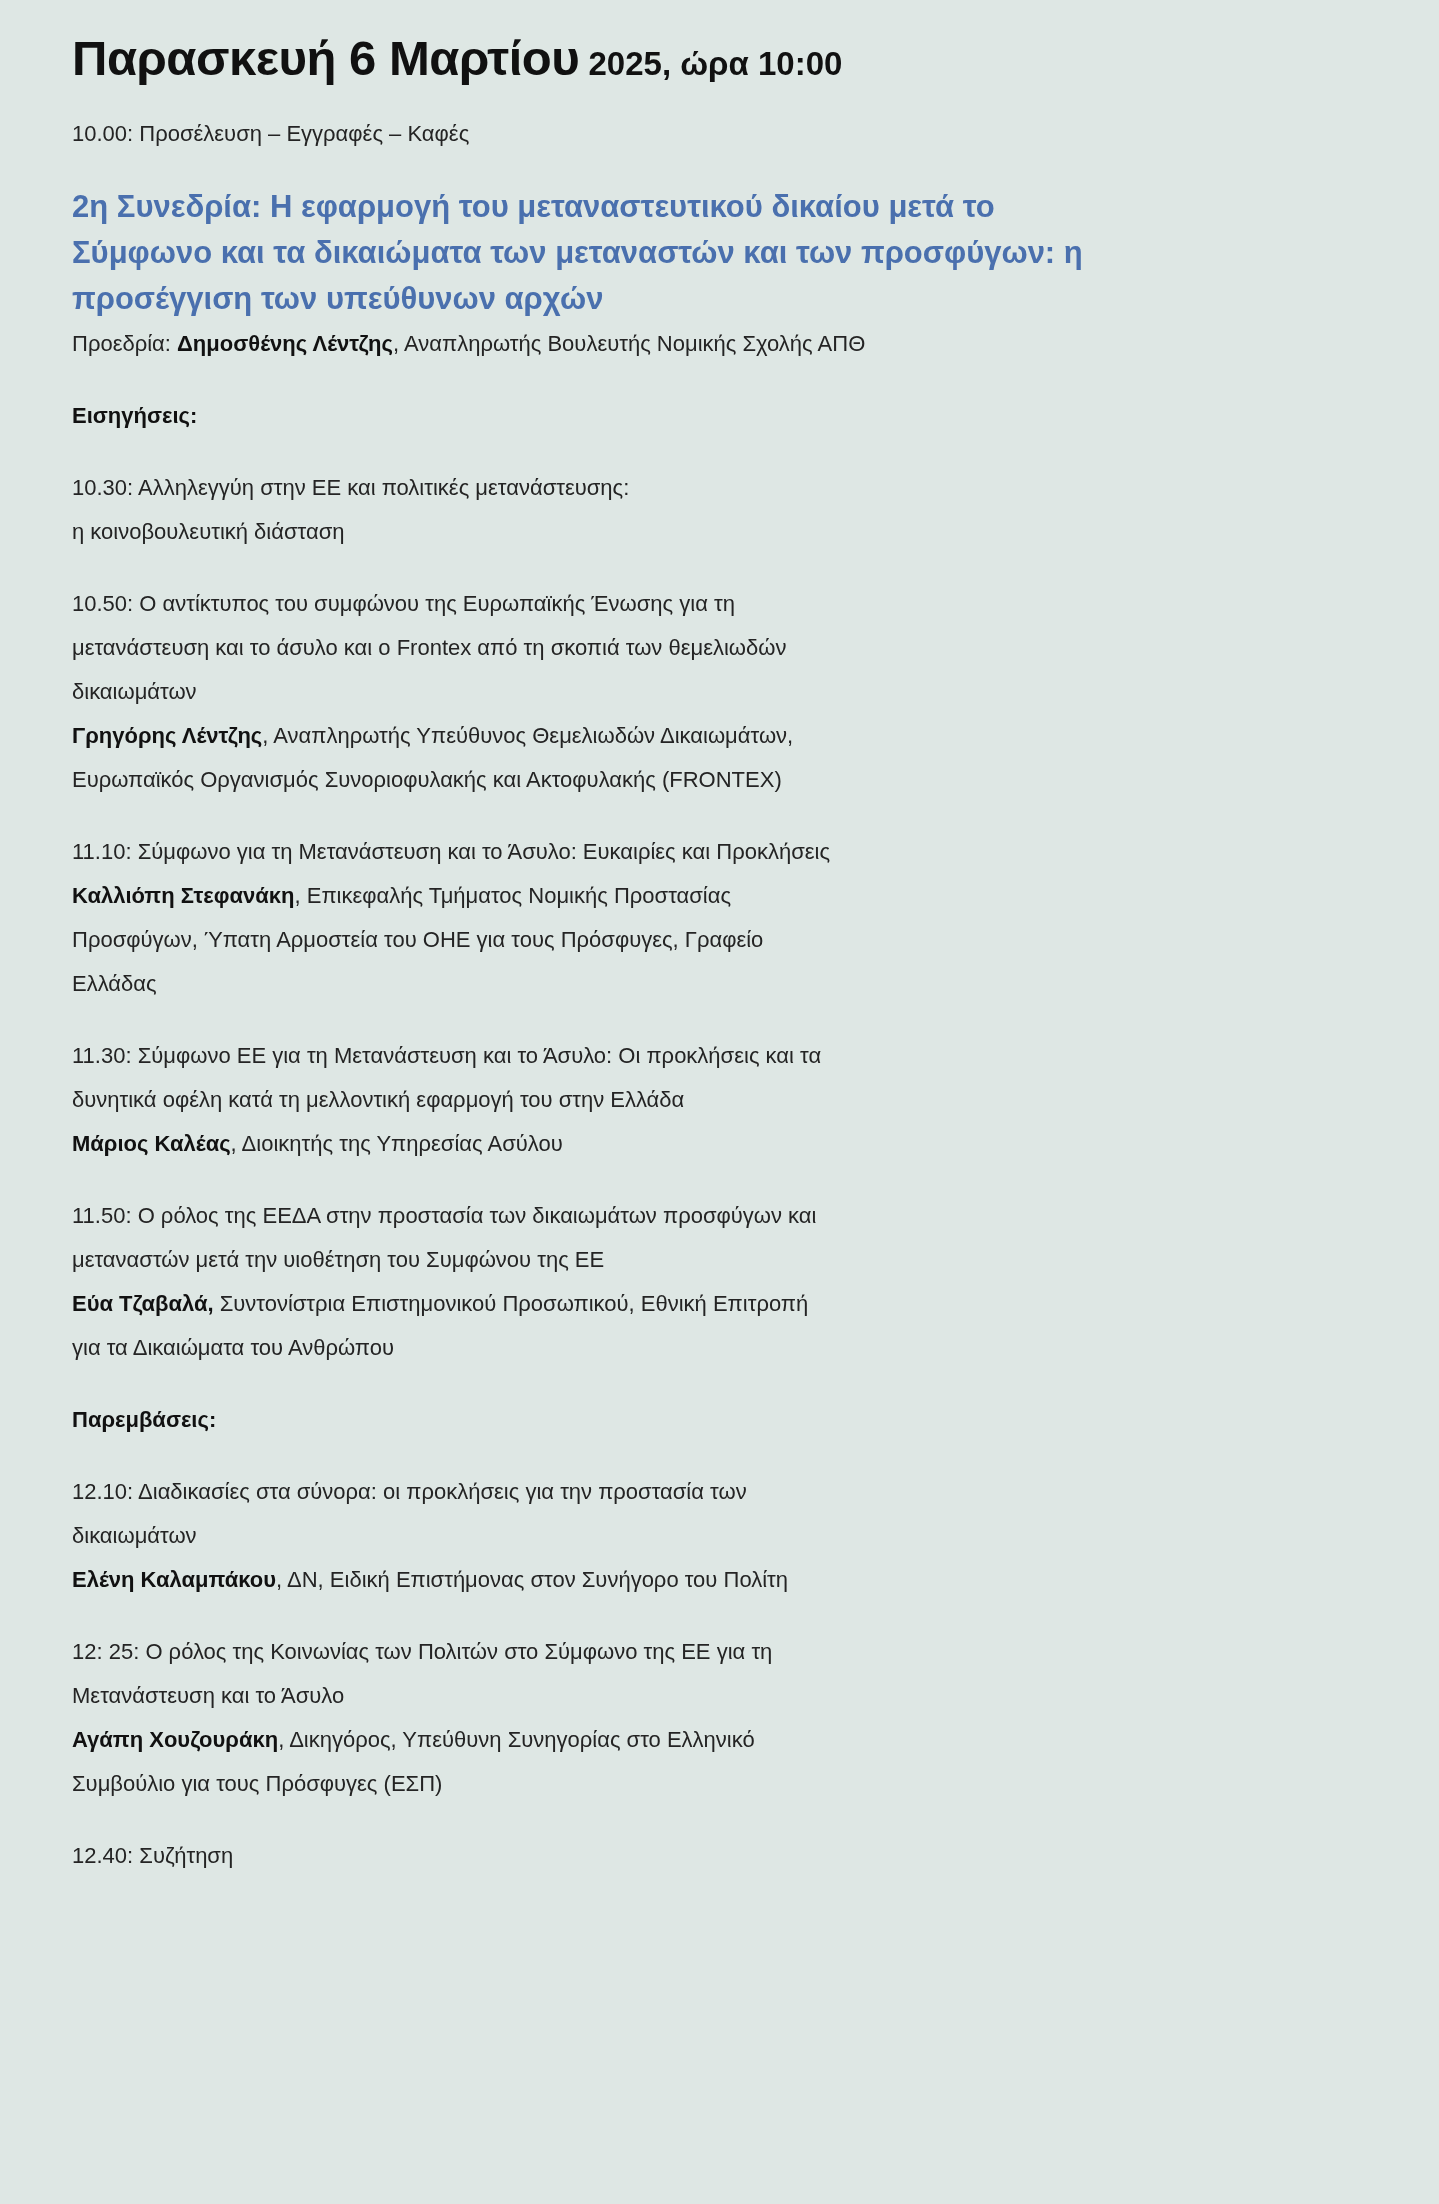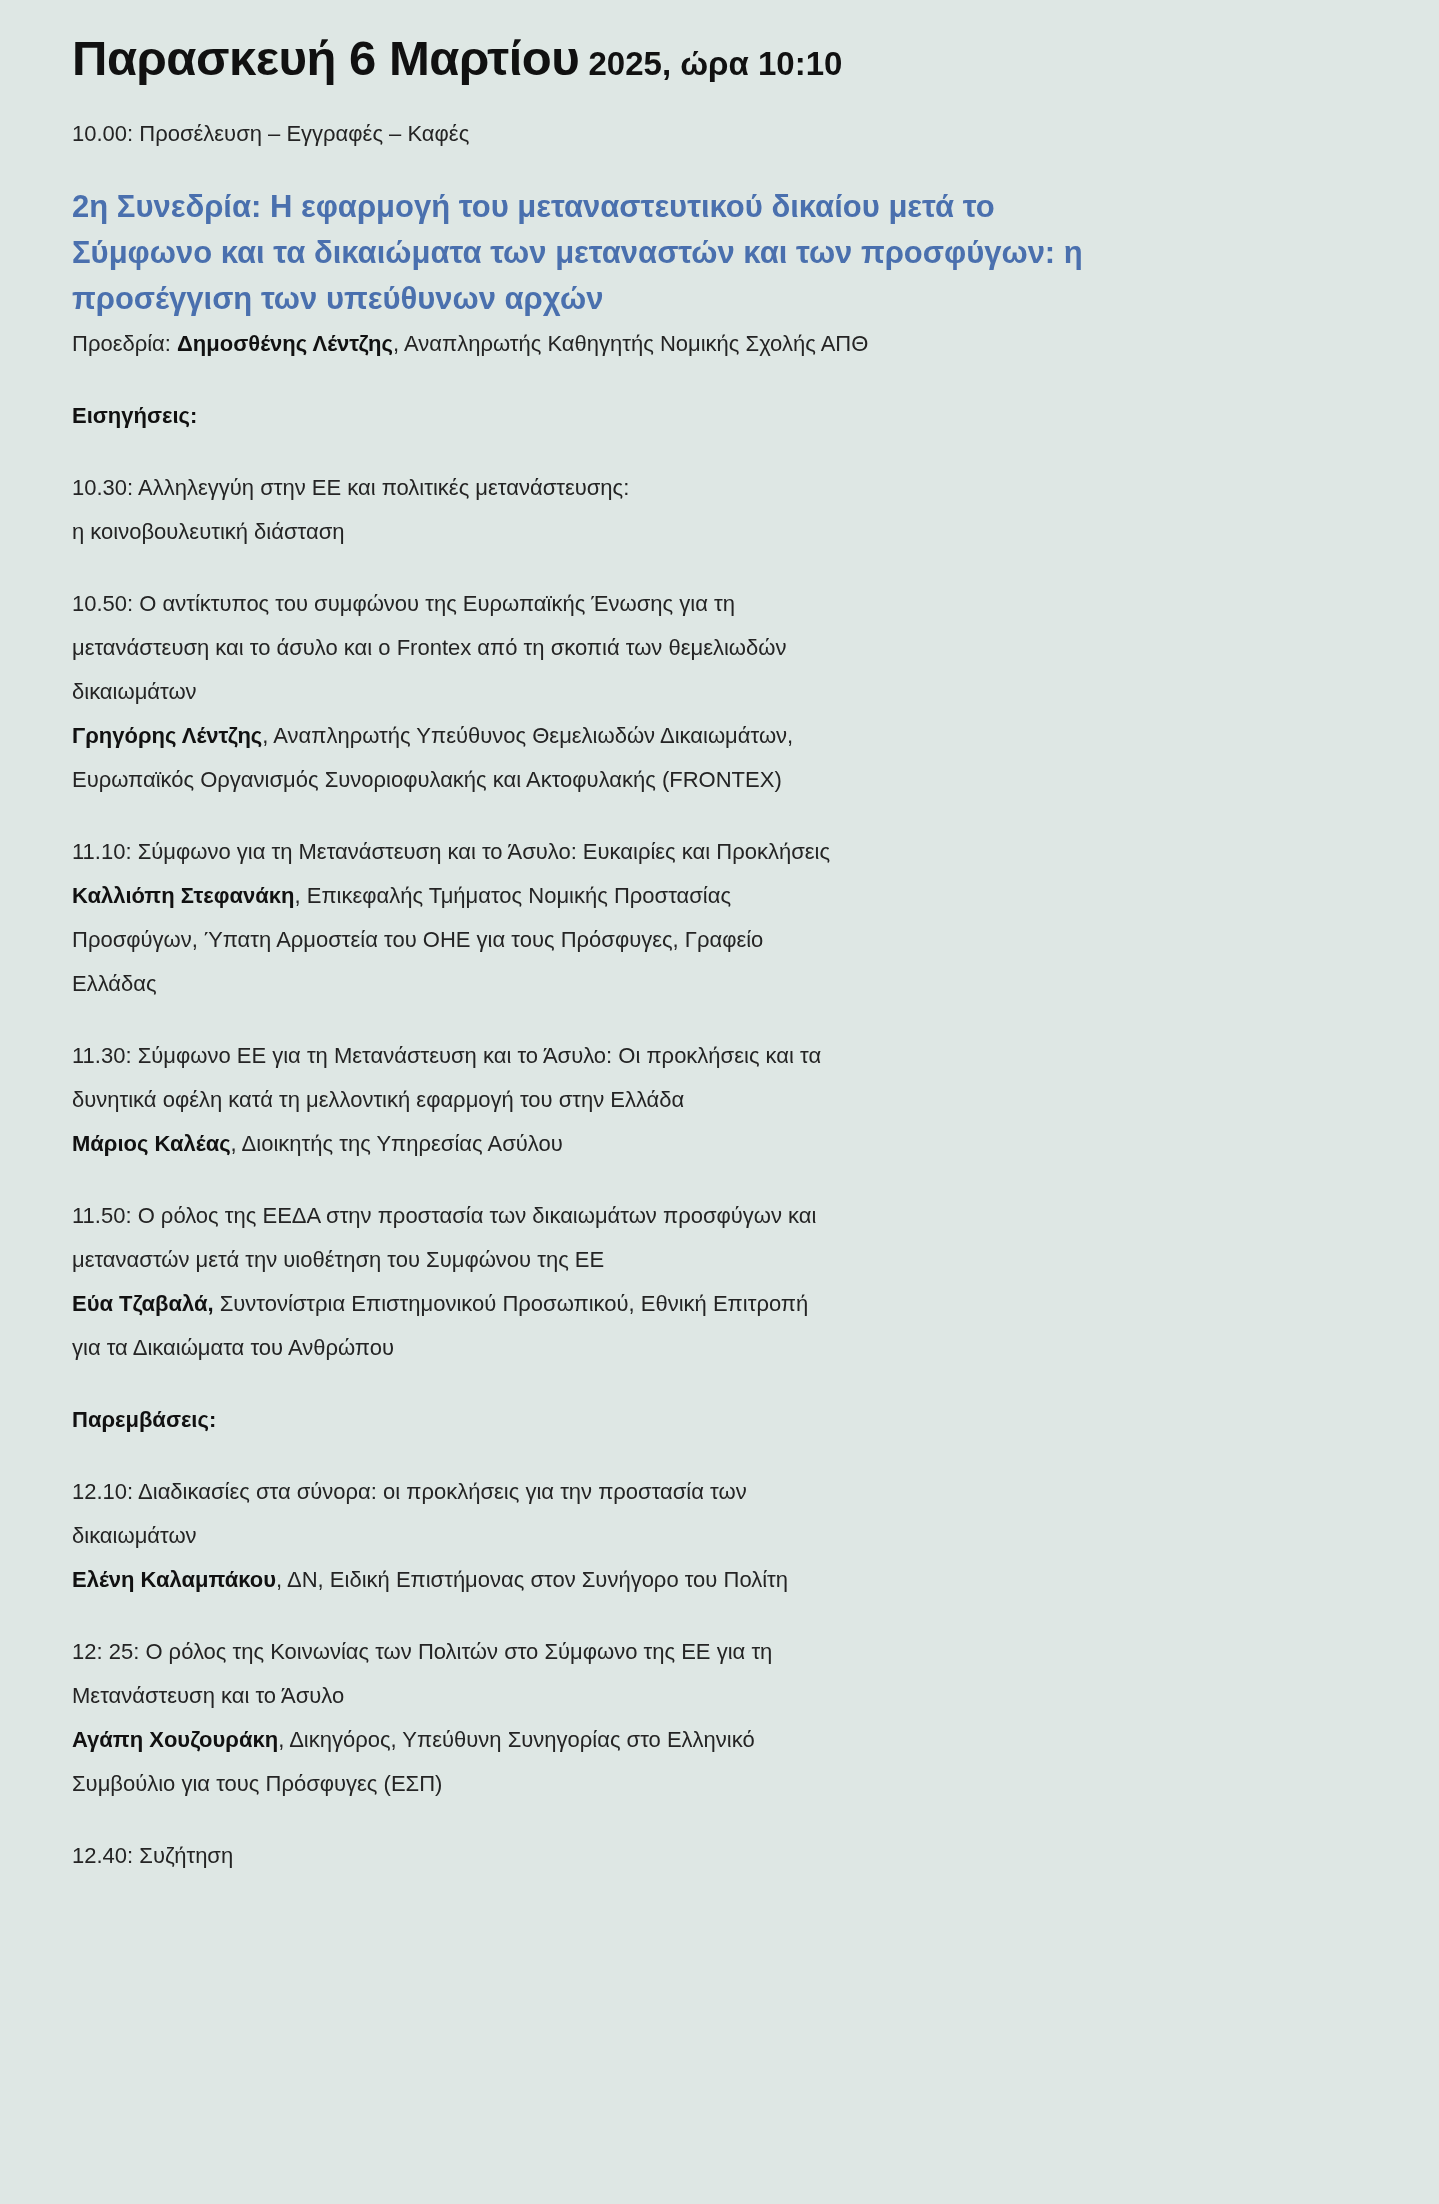--- a/index.html
+++ b/index.html
@@ -52,29 +52,29 @@
   }
   strong {
     color: #111;
   }
 </style>
 </head>
 <body>
 
 <div class="page">
 
-  <h1 class="doc-title"><span>Παρασκευή 6 Μαρτίου</span><span class="title-suffix"> 2025, ώρα 10:10</span></h1>
+  <h1 class="doc-title"><span>Παρασκευή 6 Μαρτίου</span><span class="title-suffix"> 2025, ώρα 10:00</span></h1>
 
   <p>10.00: Προσέλευση – Εγγραφές – Καφές</p>
 
   <div class="block">
     <p class="session-heading">2η Συνεδρία: Η εφαρμογή του μεταναστευτικού δικαίου μετά το
 Σύμφωνο και τα δικαιώματα των μεταναστών και των προσφύγων: η
 προσέγγιση των υπεύθυνων αρχών</p>
-    <p><span>Προεδρία: </span><strong>Δημοσθένης Λέντζης</strong><span>, Αναπληρωτής Καθηγητής Νομικής Σχολής ΑΠΘ</span></p>
+    <p><span>Προεδρία: </span><strong>Δημοσθένης Λέντζης</strong><span>, Αναπληρωτής Βουλευτής Νομικής Σχολής ΑΠΘ</span></p>
   </div>
 
   <p class="block section-heading">Εισηγήσεις:</p>
 
   <div class="block">
     <p>10.30: Αλληλεγγύη στην ΕΕ και πολιτικές μετανάστευσης:
 η κοινοβουλευτική διάσταση</p>
   </div>
 
   <div class="block">

